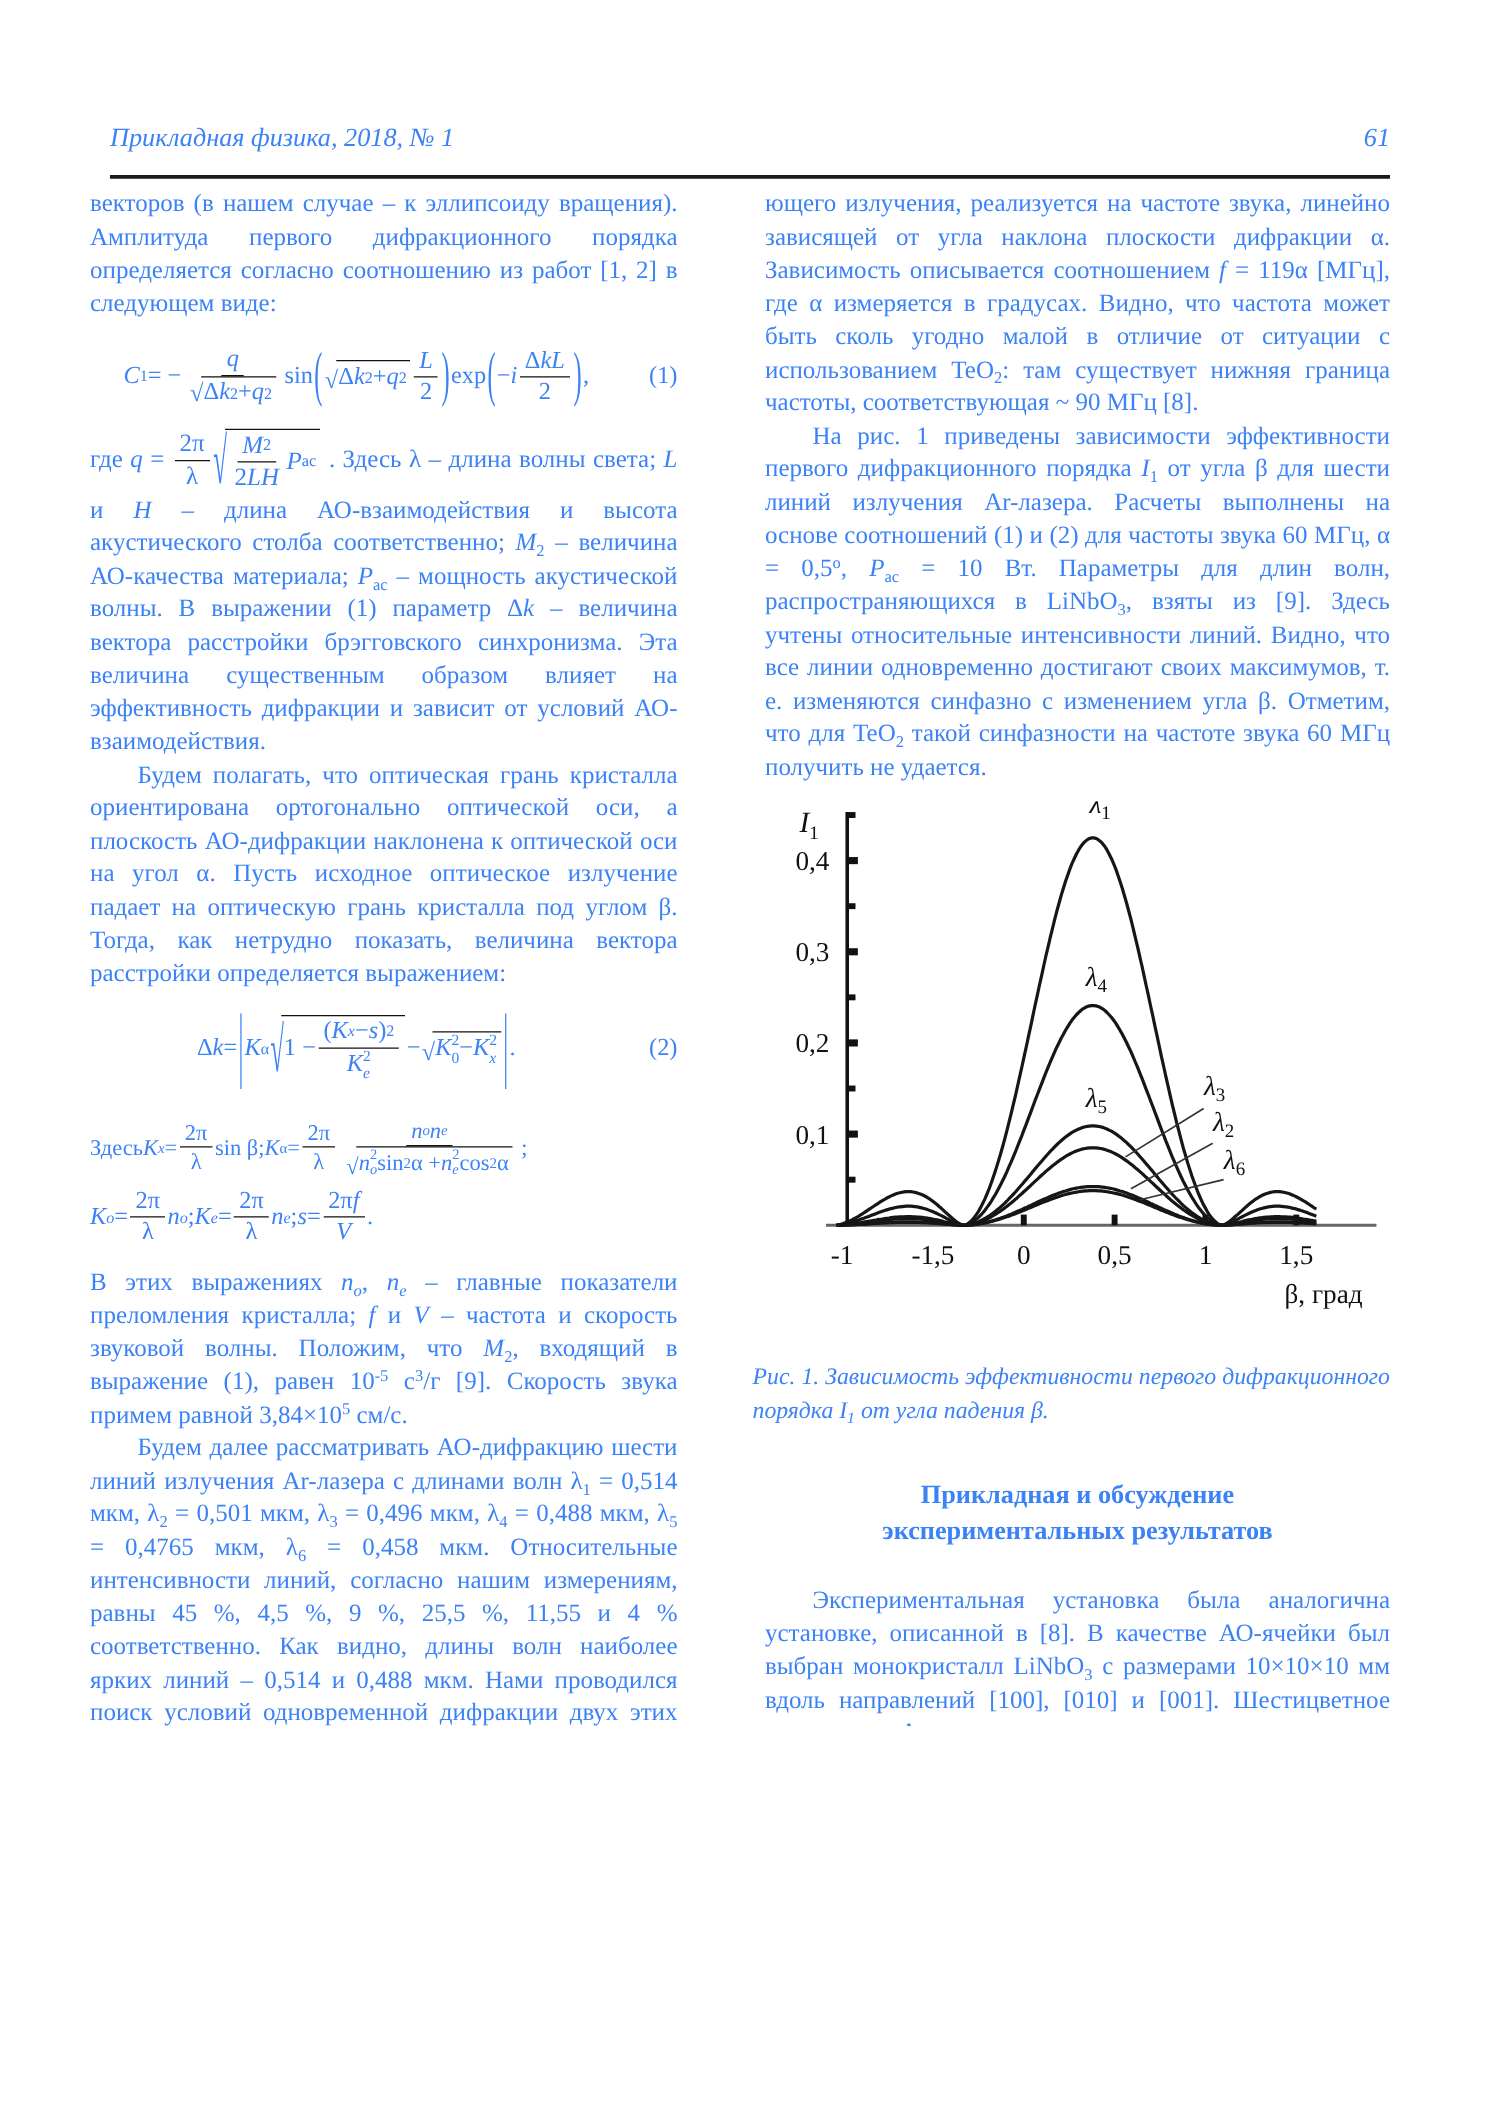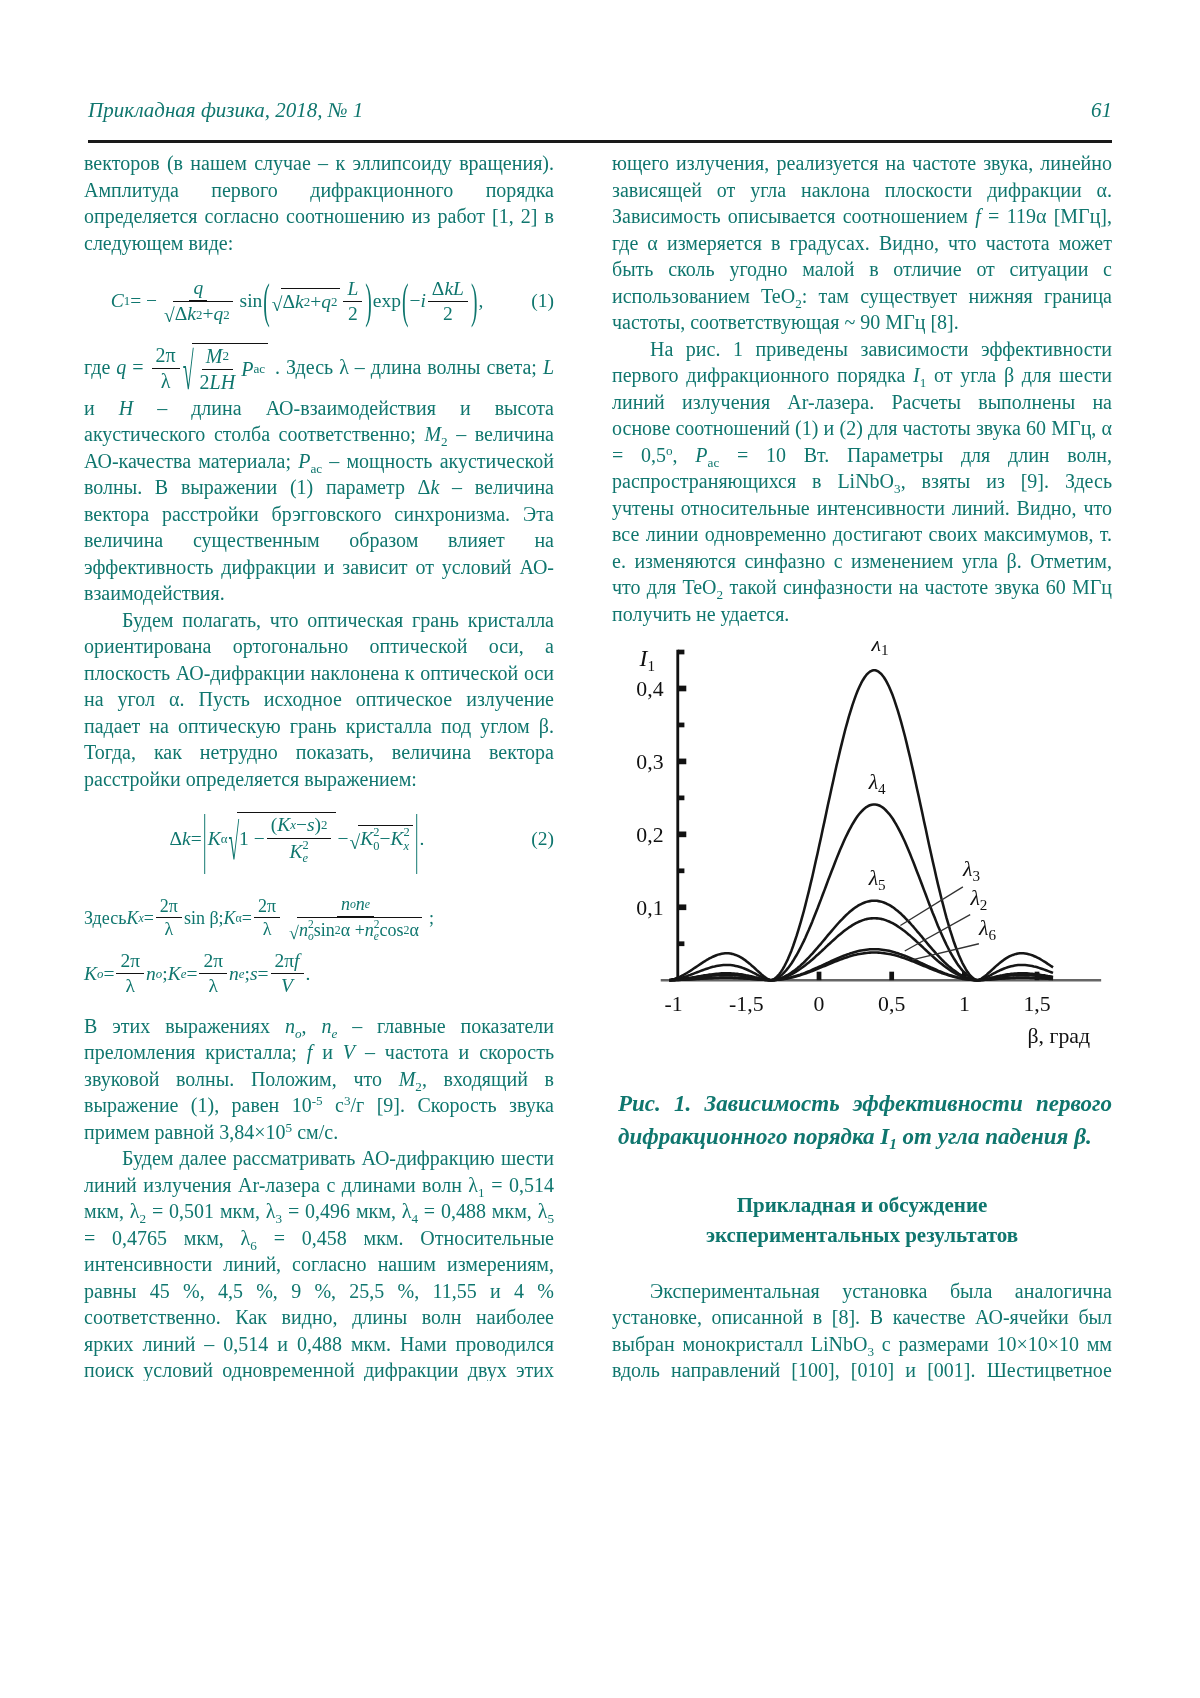--- a/index.html
+++ b/index.html
@@ -1,22 +1,22 @@
 <!DOCTYPE html>
 <html><head>
 <meta charset="utf-8">
 <style>
   html,body{margin:0;padding:0;background:#fff;}
-  .page{position:relative;width:1200px;height:1381px;background:#fff;color:#0f766e;
+  .page{position:relative;width:1200px;height:1381px;background:#fff;color:#3b82f6;
         font-family:"Liberation Serif",serif;overflow:hidden;}
   .hdr{position:absolute;top:98px;left:88px;width:1024px;display:flex;
        justify-content:space-between;font-style:italic;font-size:21px;}
   .rule{position:absolute;top:140px;left:88px;width:1024px;height:3px;background:#1a1a1a;}
   .col{position:absolute;top:150px;font-size:20px;line-height:26.5px;text-align:justify;}
-  .colL{left:84px;width:470px;}
+  .colL{left:72px;width:470px;}
   .colR{left:612px;width:500px;}
   p{margin:0;padding:0;}
   .ind{text-indent:38px;}
   sub,sup{font-size:66%;line-height:0;}
   sub{vertical-align:-0.35em;}
   sup{vertical-align:0.5em;}
   
   .eq{display:flex;align-items:center;font-size:19.5px;margin:16px 0;}
   .eq .m{display:inline-flex;align-items:center;white-space:nowrap;}
   .eq.ctr .m{flex:1;justify-content:center;}
@@ -27,21 +27,21 @@
   .frac .fn{border-bottom:1.7px solid #121212;padding:0 4px;display:inline-flex;align-items:center;justify-content:center;}
   .frac .fd{padding:0 4px;display:inline-flex;align-items:center;justify-content:center;}
   .sqrt{display:inline-flex;align-items:center;margin:0 1px;vertical-align:middle;}
   .sqrt .rs{line-height:1;align-self:flex-end;margin-right:-2px;padding-bottom:1px;}
   .sqrt .rb{border-top:1.8px solid #121212;padding:0 3px 0 2px;display:inline-flex;align-items:center;}
   .sqrt.tall>.rs{display:inline-block;transform:scaleY(2.6);transform-origin:50% 86%;}
   .big{display:inline-block;vertical-align:middle;line-height:1;font-weight:400;padding:0 1px;}
   .ss{display:inline-flex;flex-direction:column;align-items:flex-start;justify-content:center;
       font-size:64%;line-height:1.1;vertical-align:middle;}
   figure{margin:14px 0 0 -10px;padding:0;}
-  .caption{margin:22px 0 0 16px;font-weight:bold;font-style:italic;font-size:23px;line-height:1.45;text-align:justify;}
+  .caption{margin:22px 0 0 0;font-weight:normal;font-style:italic;font-size:19px;line-height:1.45;text-align:justify;}
   .heading{margin:38px 0 28px 0;font-size:21px;font-weight:bold;text-align:center;line-height:1.4;font-style:normal;}
 </style>
 </head>
 <body>
 
 <div class="page">
 
   <div class="hdr">
     <span>Прикладная физика, 2018, № 1</span>
     <span>61</span>

